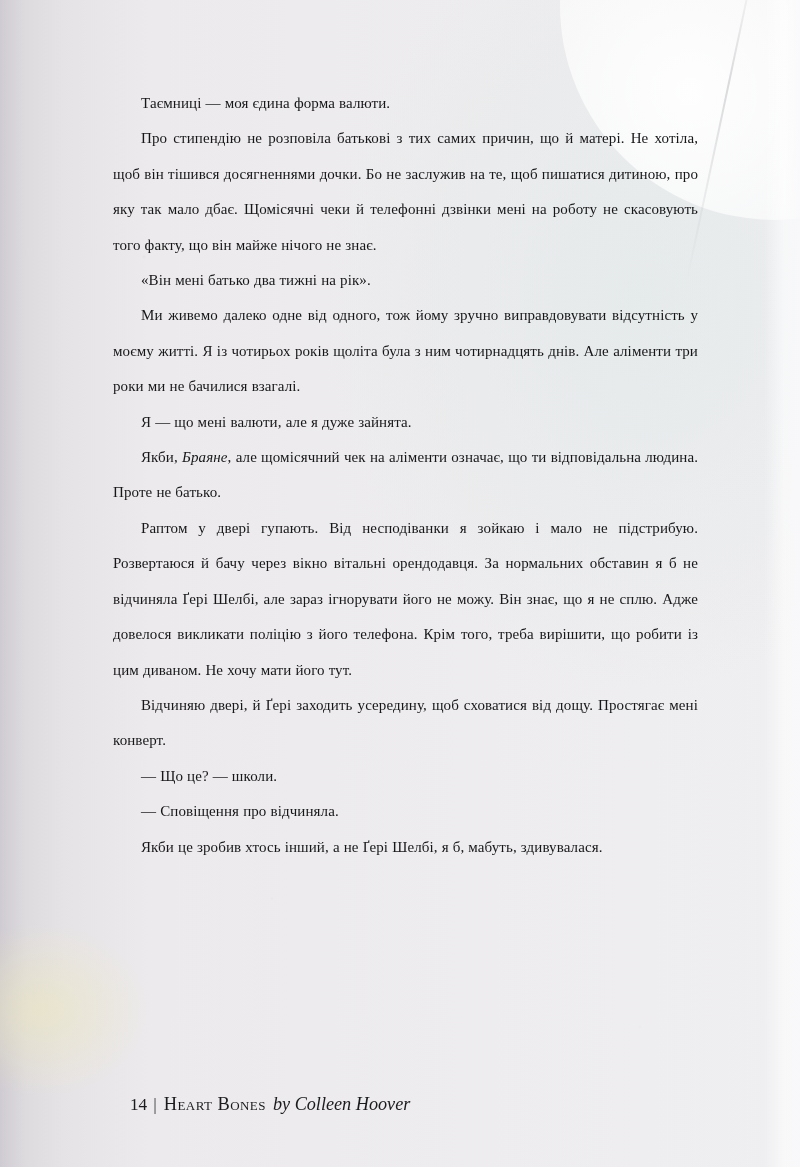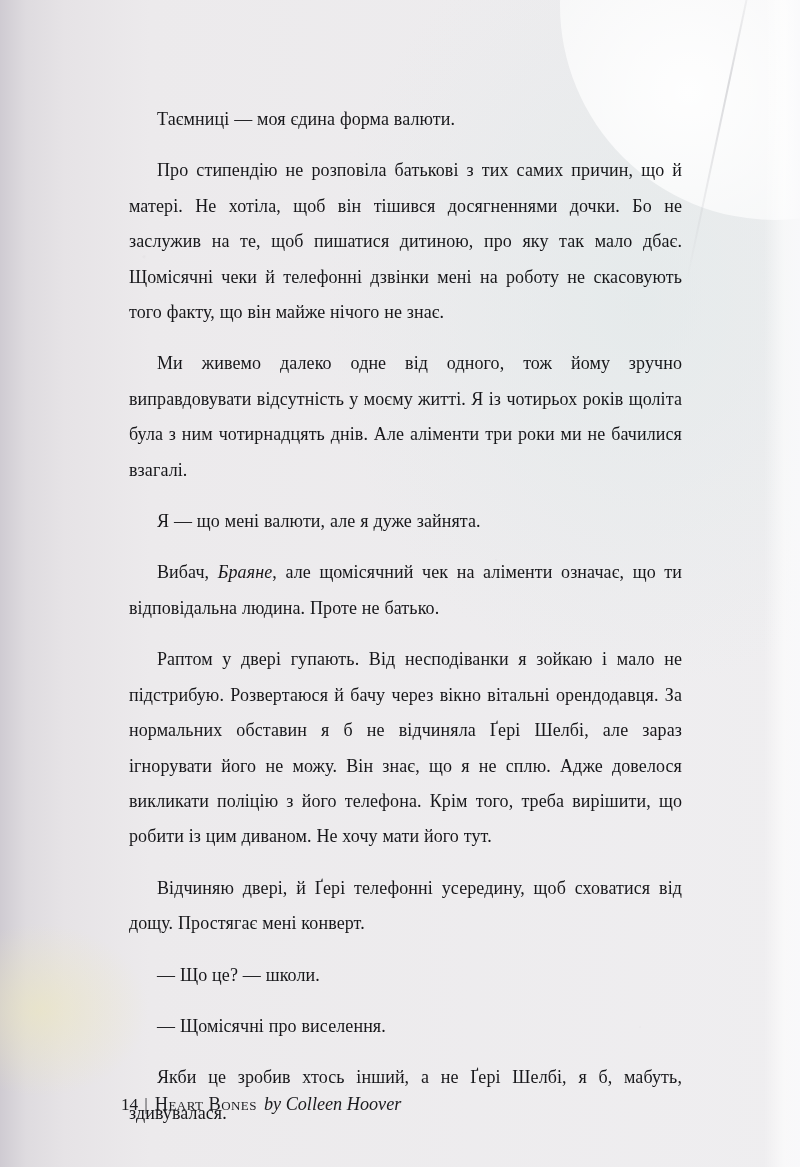--- a/index.html
+++ b/index.html
@@ -77,35 +77,35 @@
   }
 
   .textblock {
     position: absolute;
     left: 113px;
     top: 86px;
     width: 585px;
   }
 
   p.para {
-    margin: 16px;
+    margin: 0;
     text-indent: 28px;
     text-align: justify;
-    font-size: 18px;
+    font-size: 15px;
     line-height: 35.4px;
     letter-spacing: 0.1px;
     word-spacing: 0.2px;
     hyphens: manual;
   }
 
   p.para em { font-style: italic; }
 
   .footer {
     position: absolute;
-    left: 121px;
+    left: 130px;
     top: 1093px;
     font-size: 17.6px;
     line-height: 22px;
     white-space: nowrap;
     color: #1b1b1e;
   }
   .footer .pg { font-size: 17.2px; }
   .footer .bar {
     display: inline-block;
     margin: 0 7px 0 6px;
@@ -131,36 +131,37 @@
   <div class="curl"></div>
   <div class="curl-edge"></div>
   <div class="right-edge"></div>
 
   <div class="textblock">
 
     <p class="para">Таємниці — моя єдина форма валюти.</p>
 
     <p class="para">Про стипендію не розповіла батькові з тих самих причин, що й матері. Не хотіла, щоб він тішився досягненнями дочки. Бо не заслужив на те, щоб пишатися дитиною, про яку так мало дбає. Щомісячні чеки й телефонні дзвінки мені на роботу не скасовують того факту, що він майже нічого не знає.</p>
 
+    <p class="para">«Він мені батько два тижні на рік».</p>
 
     <p class="para">Ми живемо далеко одне від одного, тож йому зручно виправдовувати відсутність у моєму житті. Я із чотирьох років щоліта була з ним чотирнадцять днів. Але аліменти три роки ми не бачилися взагалі.</p>
 
 
 
     <p class="para">Я — що мені валюти, але я дуже зайнята.</p>
 
-    <p class="para"><span>Вибач, </span><em>Браяне</em><span>, але щомісячний чек на аліменти означає, що ти відповідальна людина. Проте не батько.</span></p>
+    <p class="para"><span>Якби, </span><em>Браяне</em><span>, але щомісячний чек на аліменти означає, що ти відповідальна людина. Проте не батько.</span></p>
 
     <p class="para">Раптом у двері гупають. Від несподіванки я зойкаю і мало не підстрибую. Розвертаюся й бачу через вікно вітальні орендодавця. За нормальних обставин я б не відчиняла Ґері Шелбі, але зараз ігнорувати його не можу. Він знає, що я не сплю. Адже довелося викликати поліцію з його телефона. Крім того, треба вирішити, що робити із цим диваном. Не хочу мати його тут.</p>
 
-    <p class="para">Відчиняю двері, й Ґері телефонні усередину, щоб сховатися від дощу. Простягає мені конверт.</p>
+    <p class="para">Відчиняю двері, й Ґері заходить усередину, щоб сховатися від дощу. Простягає мені конверт.</p>
 
     <p class="para">— Що це? — школи.</p>
 
-    <p class="para">— Щомісячні про виселення.</p>
+    <p class="para">— Сповіщення про відчиняла.</p>
 
     <p class="para">Якби це зробив хтось інший, а не Ґері Шелбі, я б, мабуть, здивувалася.</p>
 
   </div>
 
   <div class="footer">
     <span class="pg">14</span><span class="bar">|</span><span class="bk">Heart Bones</span><span class="by">by Colleen Hoover</span>
   </div>
 
 </div>

